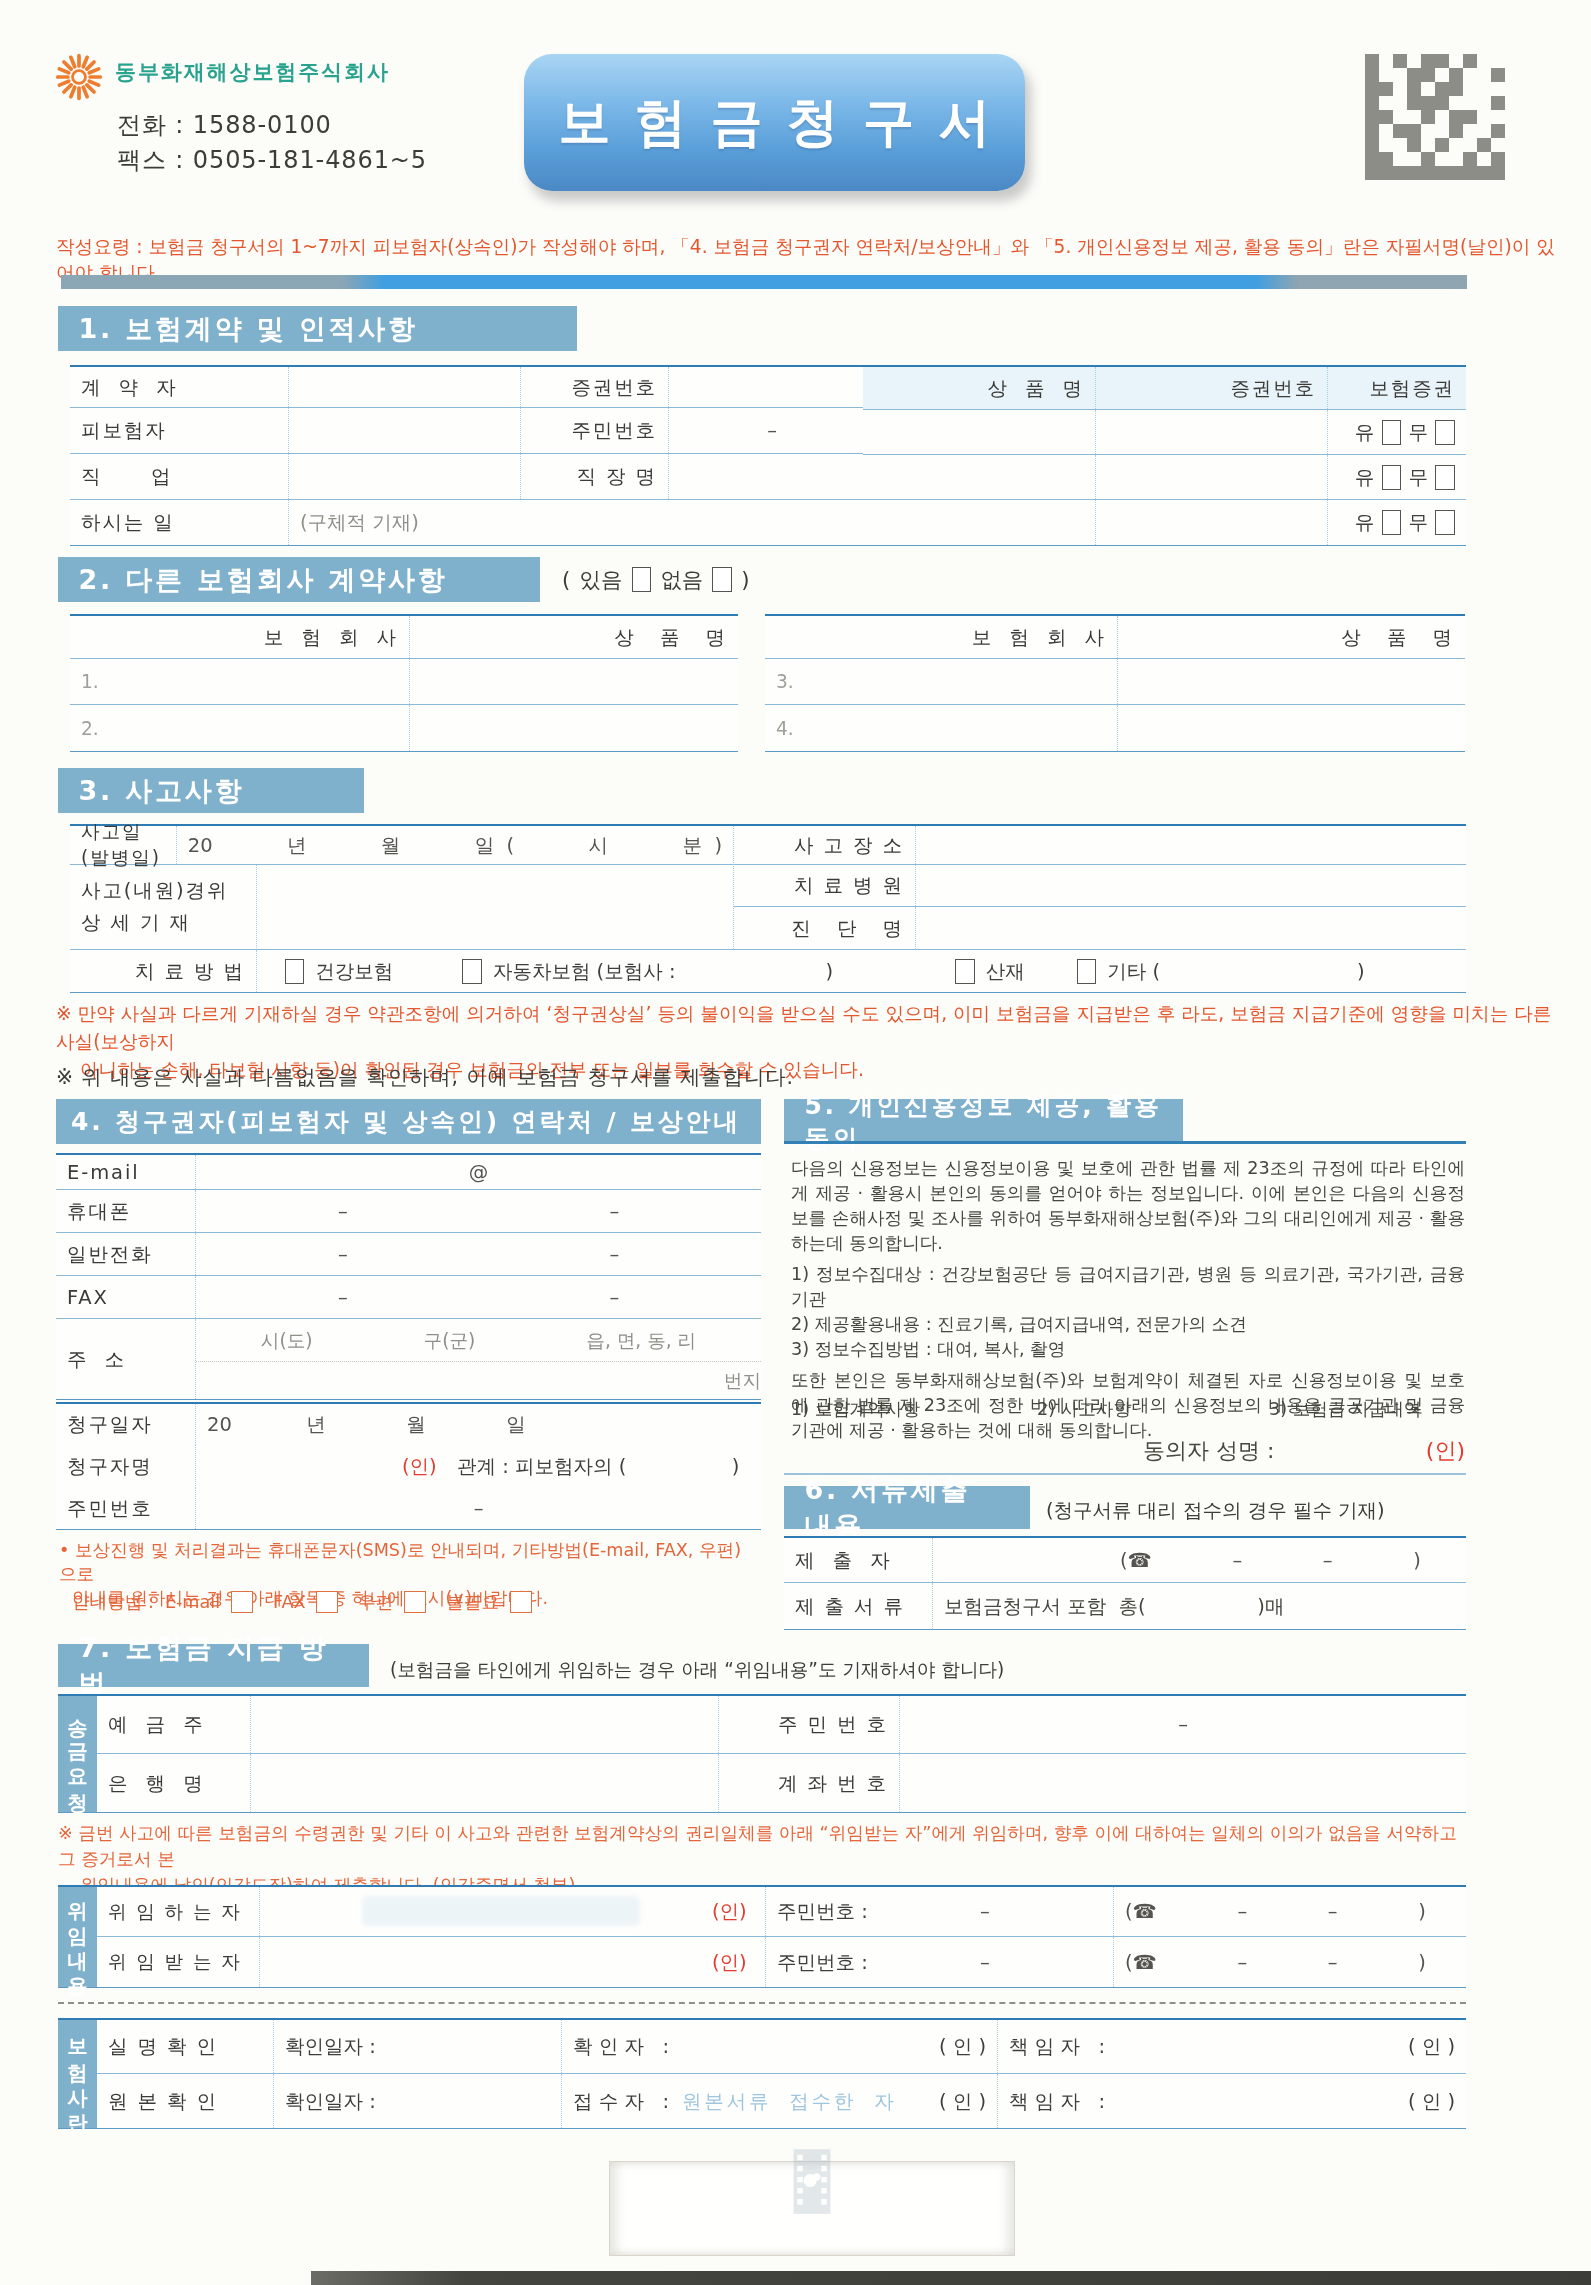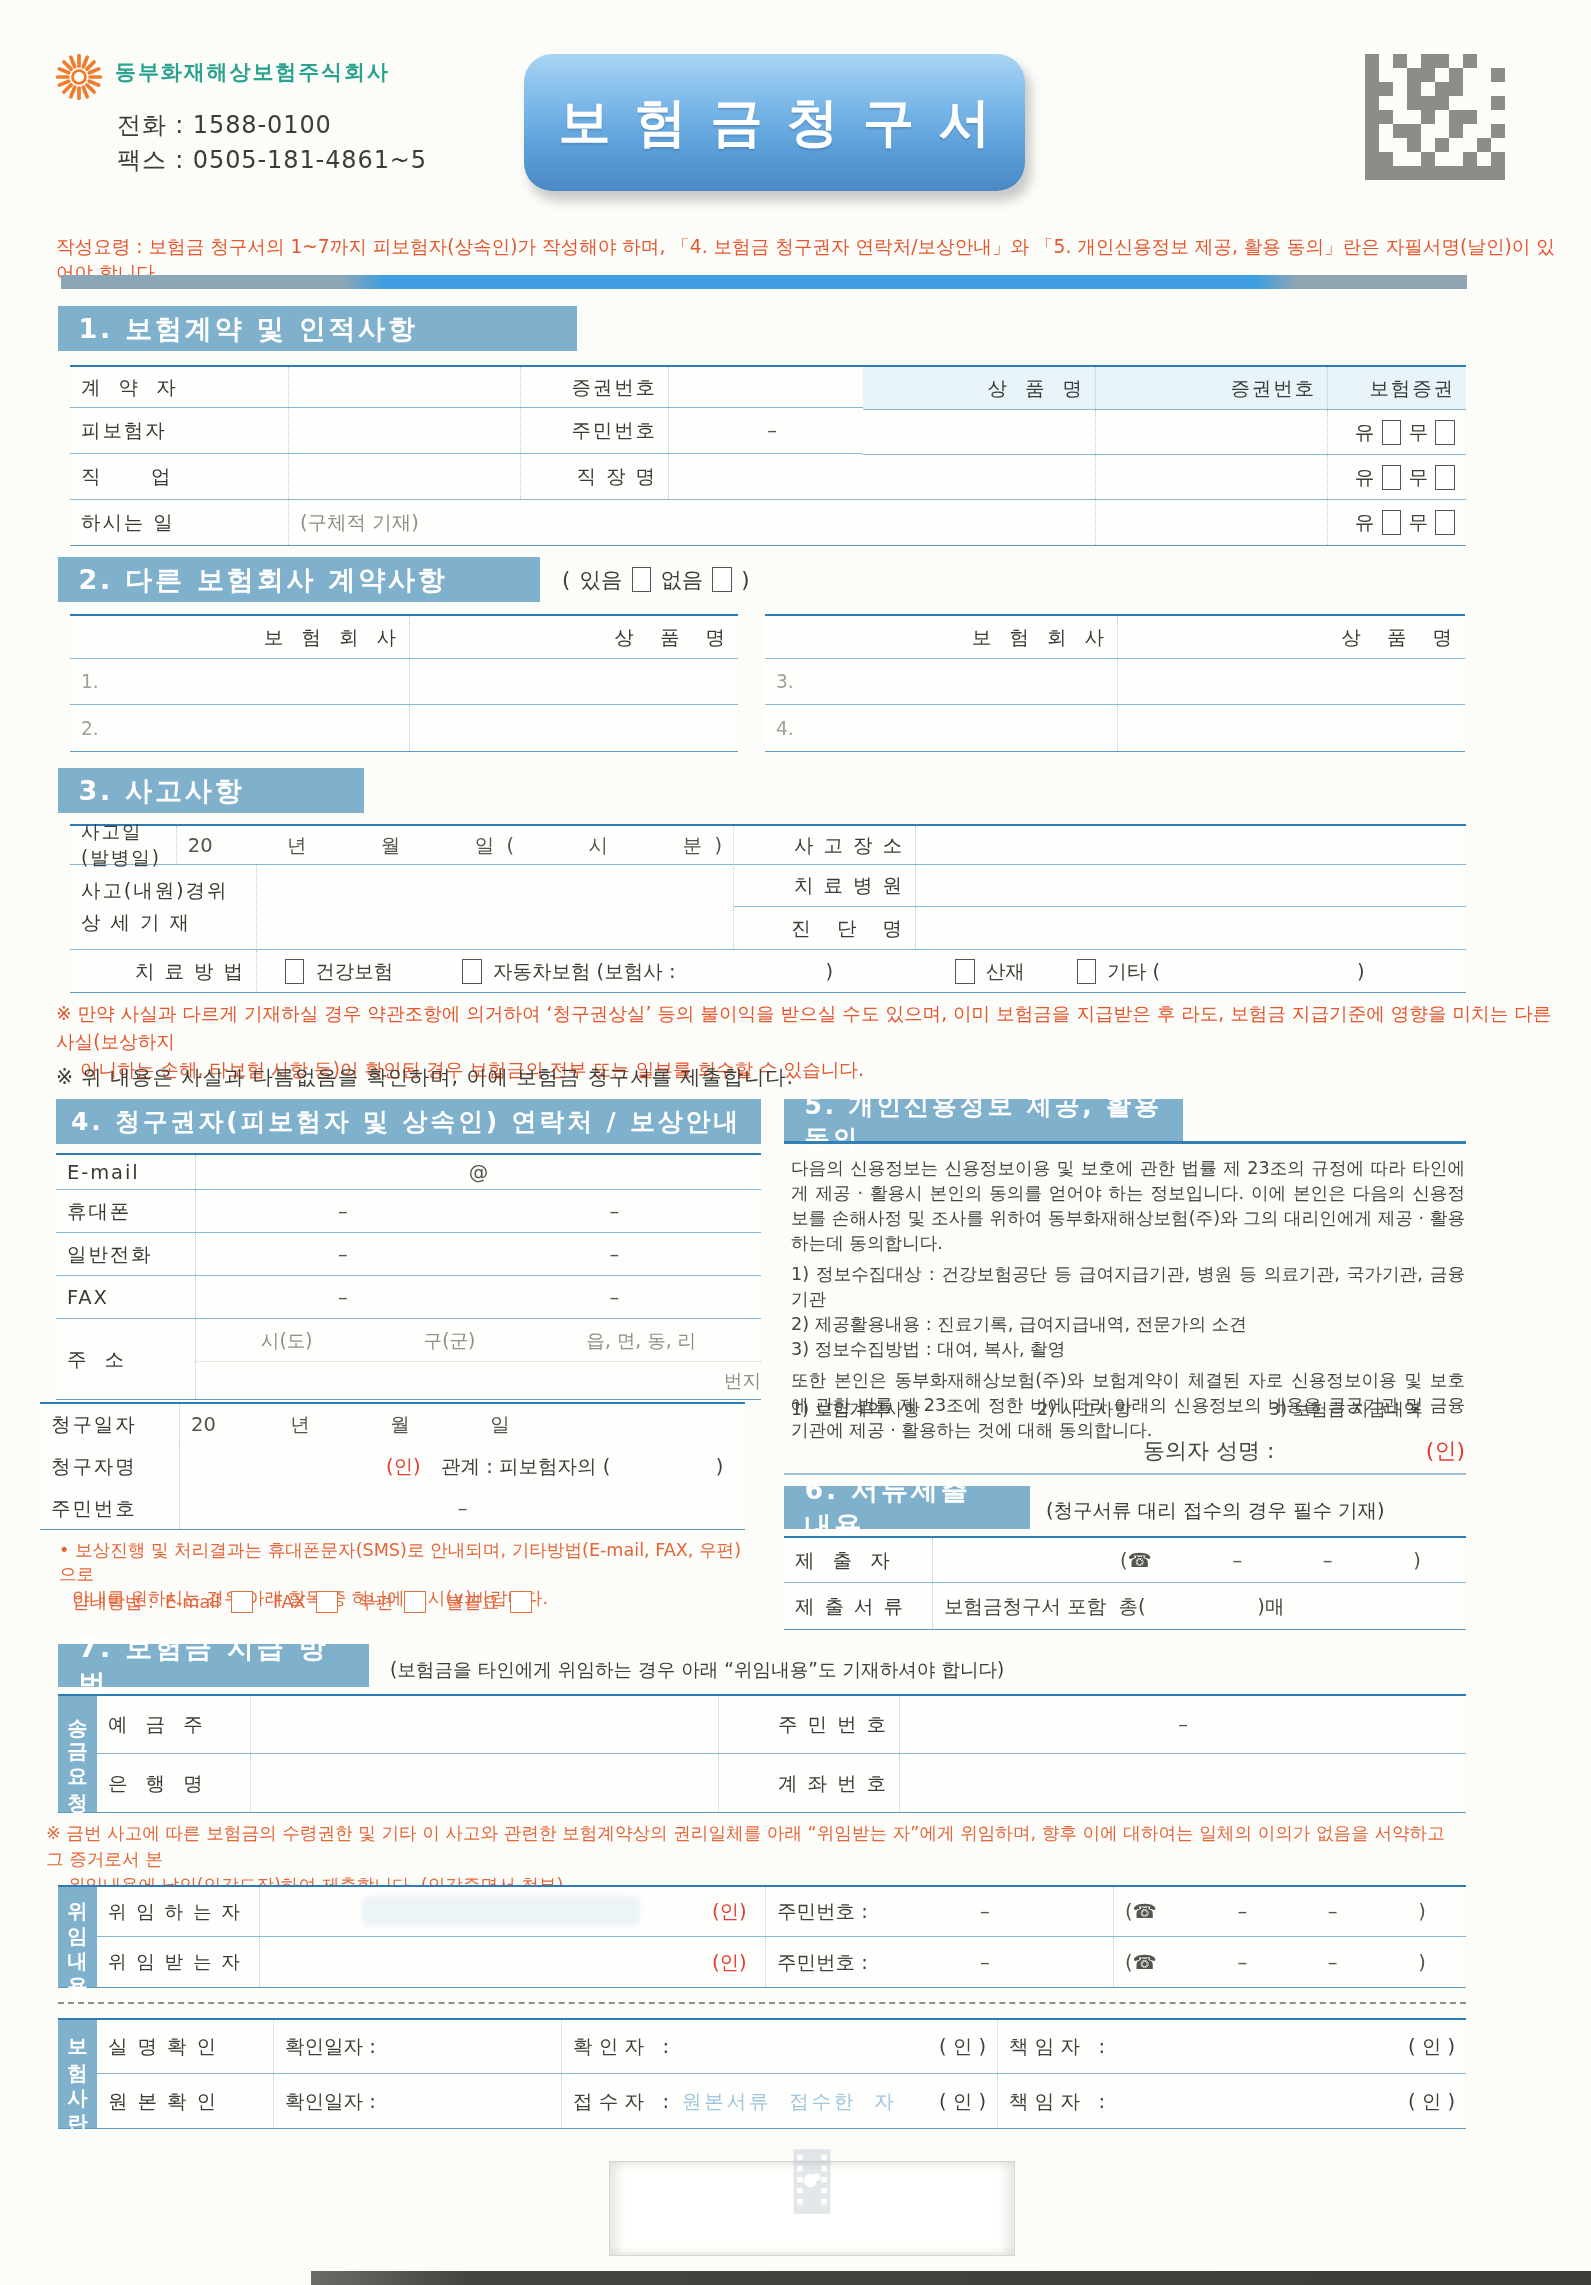--- a/index.html
+++ b/index.html
@@ -451,21 +451,21 @@
       <div class="cell dl grow" style="flex-direction:column;justify-content:center;align-items:stretch;padding:0;">
         <div class="hint" style="display:flex;justify-content:space-around;font-size:18.6px;padding:3.7px 9.3px 7.4px 9.3px;border-bottom:1.9px dotted #c9c6bd;">
           <span>시(도)</span>
           <span>구(군)</span>
           <span>읍, 면, 동, 리</span>
         </div>
         <div class="hint" style="text-align:right;font-size:18.6px;padding-top:5.6px;"><span>번지</span></div>
       </div>
     </div>
   </div>
-  <div class="abs tbl" style="left:40px;top:1402px;width:705px;">
+  <div class="abs tbl" style="left:56px;top:1402px;width:705px;">
     <div class="row" style="height:41px;border-bottom:none;">
       <div class="cell lbl" style="width:139px;">
           <span>청구일자</span>
         </div>
       <div class="cell dl grow">
           <span class="pre" style="color:#55534e;">20            년             월             일</span>
         </div>
     </div>
     <div class="row" style="height:43px;border-bottom:none;">
       <div class="cell lbl" style="width:139px;">
@@ -571,21 +571,21 @@
             <span class="pre">은  행  명</span>
           </div>
         <div class="cell dl" style="width:468px;"></div>
         <div class="cell dl ctr lbl" style="width:181px;">
             <span class="pre">계 좌 번 호</span>
           </div>
         <div class="cell dl grow"></div>
       </div>
     </div>
   </div>
-  <div class="abs redsmall" style="left:46px;top:1820px;width:1419px;line-height:26px;">
+  <div class="abs redsmall" style="left:58px;top:1820px;width:1419px;line-height:26px;">
     <div>※ 금번 사고에 따른 보험금의 수령권한 및 기타 이 사고와 관련한 보험계약상의 권리일체를 아래 “위임받는 자”에게 위임하며, 향후 이에 대하여는 일체의 이의가 없음을 서약하고 그 증거로서 본</div>
     <div style="padding-left:22px;">위임내용에 날인(인감도장)하여 제출합니다. (인감증명서 첨부)</div>
   </div>
 
   <div class="abs tbl flexrow" style="left:58px;top:1885px;width:1408px;">
     <div class="vstrip">위임내용</div>
     <div class="grow">
       <div class="row" style="height:50px;">
         <div class="cell lbl" style="width:162px;font-size:18.6px;">
             <span class="pre">위 임 하 는 자</span>

